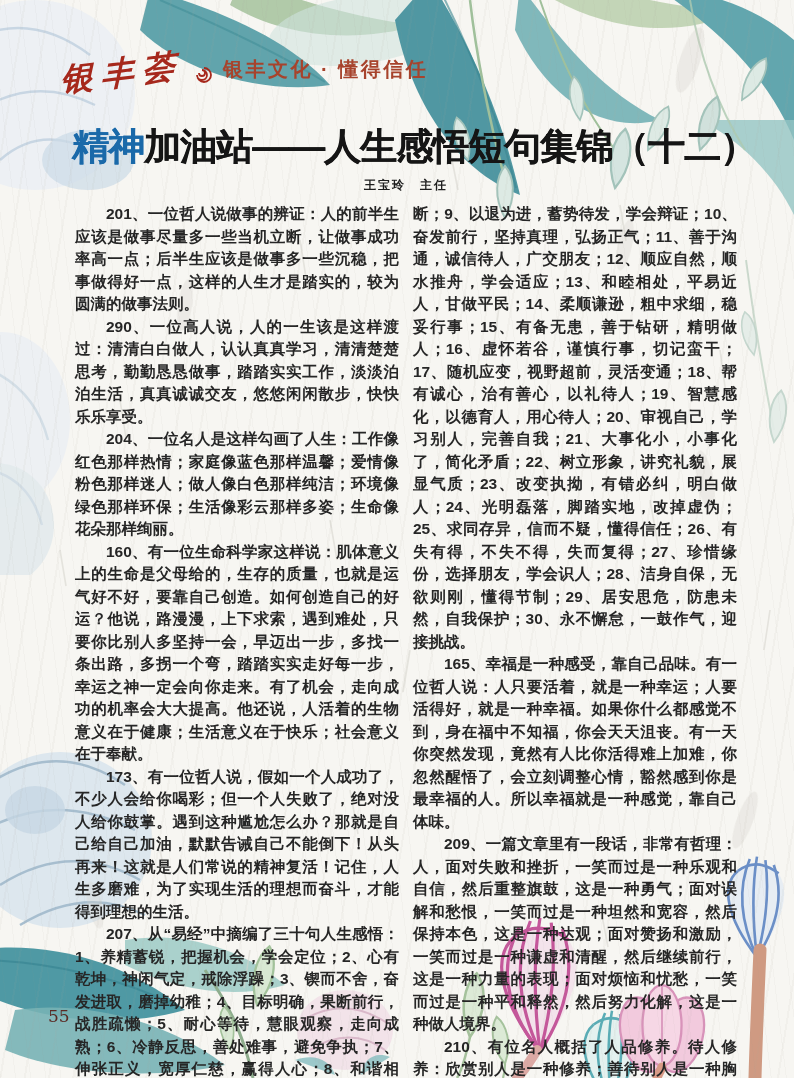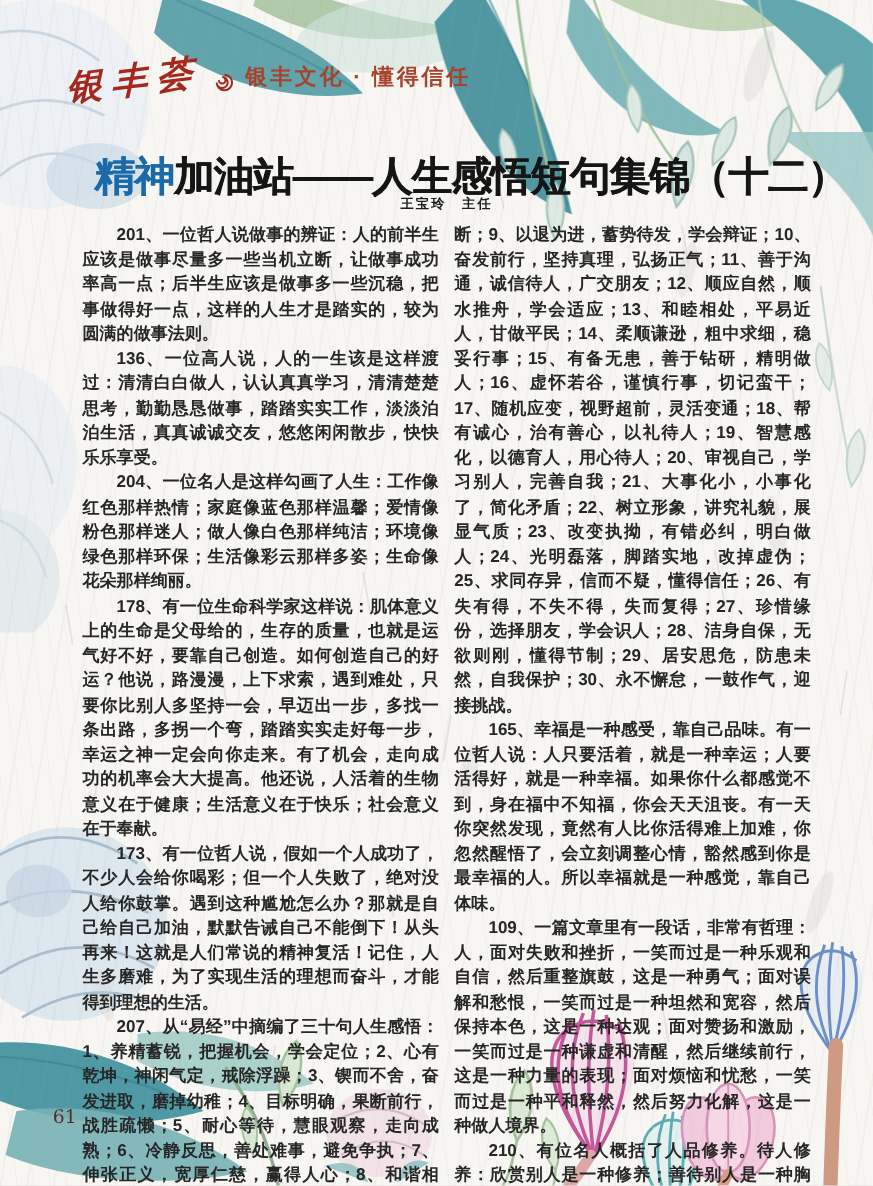--- a/index.html
+++ b/index.html
@@ -209,35 +209,35 @@
   </svg>
 
   <div class="txt logo-row">
     <span class="calli">银丰荟</span>
     <svg class="swirl" width="20" height="20" viewBox="0 0 20 20">
       <path d="M11,3 a7,7 0 1,1 -7,7 a5,5 0 1,0 5,-5 a3,3 0 1,1 -3,3" fill="none" stroke="#a6281c" stroke-width="1.8"></path>
     </svg>
     <span class="tagline">银丰文化 · 懂得信任</span>
   </div>
 
-  <h1 class="txt title" style="margin:14px"><span class="hl">精神</span><span>加油站——人生感悟短句集锦（十二）</span></h1>
+  <h1 class="txt title" style="margin:0"><span class="hl">精神</span><span>加油站——人生感悟短句集锦（十二）</span></h1>
 
   <div class="txt author">王宝玲　主任</div>
 
   <main class="txt content">
     <div class="col">
       <p>201、一位哲人说做事的辨证：人的前半生应该是做事尽量多一些当机立断，让做事成功率高一点；后半生应该是做事多一些沉稳，把事做得好一点，这样的人生才是踏实的，较为圆满的做事法则。</p>
-      <p>136、一位高人说，人的一生该是这样渡过：清清白白做人，认认真真学习，清清楚楚思考，勤勤恳恳做事，踏踏实实工作，淡淡泊泊生活，真真诚诚交友，悠悠闲闲散步，快快乐乐享受。</p>
+      <p>290、一位高人说，人的一生该是这样渡过：清清白白做人，认认真真学习，清清楚楚思考，勤勤恳恳做事，踏踏实实工作，淡淡泊泊生活，真真诚诚交友，悠悠闲闲散步，快快乐乐享受。</p>
       <p>204、一位名人是这样勾画了人生：工作像红色那样热情；家庭像蓝色那样温馨；爱情像粉色那样迷人；做人像白色那样纯洁；环境像绿色那样环保；生活像彩云那样多姿；生命像花朵那样绚丽。</p>
-      <p>178、有一位生命科学家这样说：肌体意义上的生命是父母给的，生存的质量，也就是运气好不好，要靠自己创造。如何创造自己的好运？他说，路漫漫，上下求索，遇到难处，只要你比别人多坚持一会，早迈出一步，多找一条出路，多拐一个弯，踏踏实实走好每一步，幸运之神一定会向你走来。有了机会，走向成功的机率会大大提高。他还说，人活着的生物意义在于健康；生活意义在于快乐；社会意义在于奉献。</p>
+      <p>160、有一位生命科学家这样说：肌体意义上的生命是父母给的，生存的质量，也就是运气好不好，要靠自己创造。如何创造自己的好运？他说，路漫漫，上下求索，遇到难处，只要你比别人多坚持一会，早迈出一步，多找一条出路，多拐一个弯，踏踏实实走好每一步，幸运之神一定会向你走来。有了机会，走向成功的机率会大大提高。他还说，人活着的生物意义在于健康；生活意义在于快乐；社会意义在于奉献。</p>
       <p>173、有一位哲人说，假如一个人成功了，不少人会给你喝彩；但一个人失败了，绝对没人给你鼓掌。遇到这种尴尬怎么办？那就是自己给自己加油，默默告诫自己不能倒下！从头再来！这就是人们常说的精神复活！记住，人生多磨难，为了实现生活的理想而奋斗，才能得到理想的生活。</p>
       <p>207、从“易经”中摘编了三十句人生感悟：1、养精蓄锐，把握机会，学会定位；2、心有乾坤，神闲气定，戒除浮躁；3、锲而不舍，奋发进取，磨掉幼稚；4、目标明确，果断前行，战胜疏懒；5、耐心等待，慧眼观察，走向成熟；6、冷静反思，善处难事，避免争执；7、伸张正义，宽厚仁慈，赢得人心；8、和谐相助，民主共处，不搞独</p>
     </div>
     <div class="col">
       <p class="cont">断；9、以退为进，蓄势待发，学会辩证；10、奋发前行，坚持真理，弘扬正气；11、善于沟通，诚信待人，广交朋友；12、顺应自然，顺水推舟，学会适应；13、和睦相处，平易近人，甘做平民；14、柔顺谦逊，粗中求细，稳妥行事；15、有备无患，善于钻研，精明做人；16、虚怀若谷，谨慎行事，切记蛮干；17、随机应变，视野超前，灵活变通；18、帮有诚心，治有善心，以礼待人；19、智慧感化，以德育人，用心待人；20、审视自己，学习别人，完善自我；21、大事化小，小事化了，简化矛盾；22、树立形象，讲究礼貌，展显气质；23、改变执拗，有错必纠，明白做人；24、光明磊落，脚踏实地，改掉虚伪；25、求同存异，信而不疑，懂得信任；26、有失有得，不失不得，失而复得；27、珍惜缘份，选择朋友，学会识人；28、洁身自保，无欲则刚，懂得节制；29、居安思危，防患未然，自我保护；30、永不懈怠，一鼓作气，迎接挑战。</p>
       <p>165、幸福是一种感受，靠自己品味。有一位哲人说：人只要活着，就是一种幸运；人要活得好，就是一种幸福。如果你什么都感觉不到，身在福中不知福，你会天天沮丧。有一天你突然发现，竟然有人比你活得难上加难，你忽然醒悟了，会立刻调整心情，豁然感到你是最幸福的人。所以幸福就是一种感觉，靠自己体味。</p>
-      <p>109、一篇文章里有一段话，非常有哲理：人，面对失败和挫折，一笑而过是一种乐观和自信，然后重整旗鼓，这是一种勇气；面对误解和愁恨，一笑而过是一种坦然和宽容，然后保持本色，这是一种达观；面对赞扬和激励，一笑而过是一种谦虚和清醒，然后继续前行，这是一种力量的表现；面对烦恼和忧愁，一笑而过是一种平和释然，然后努力化解，这是一种做人境界。</p>
+      <p>209、一篇文章里有一段话，非常有哲理：人，面对失败和挫折，一笑而过是一种乐观和自信，然后重整旗鼓，这是一种勇气；面对误解和愁恨，一笑而过是一种坦然和宽容，然后保持本色，这是一种达观；面对赞扬和激励，一笑而过是一种谦虚和清醒，然后继续前行，这是一种力量的表现；面对烦恼和忧愁，一笑而过是一种平和释然，然后努力化解，这是一种做人境界。</p>
       <p>210、有位名人概括了人品修养。待人修养：欣赏别人是一种修养；善待别人是一种胸怀；关心别人是一种品质；理解别人是一种涵养；帮助别人是一种快乐；学习别人是一种智慧；尊重别人是一种自爱。交往修养：人之相敬，敬于德；人之相交，交于情；人之相随，随于缘；人之相信，信于诚。达官显贵不嫌；三教九流不刻；文人墨客不轻；老少爷们不弃。人逢知己千语少，话不投机半句多。看人修养：看一个人的气</p>
     </div>
   </main>
 
-  <div class="pagenum txt">61</div>
+  <div class="pagenum txt">55</div>
 </div>
 
 </body></html>

